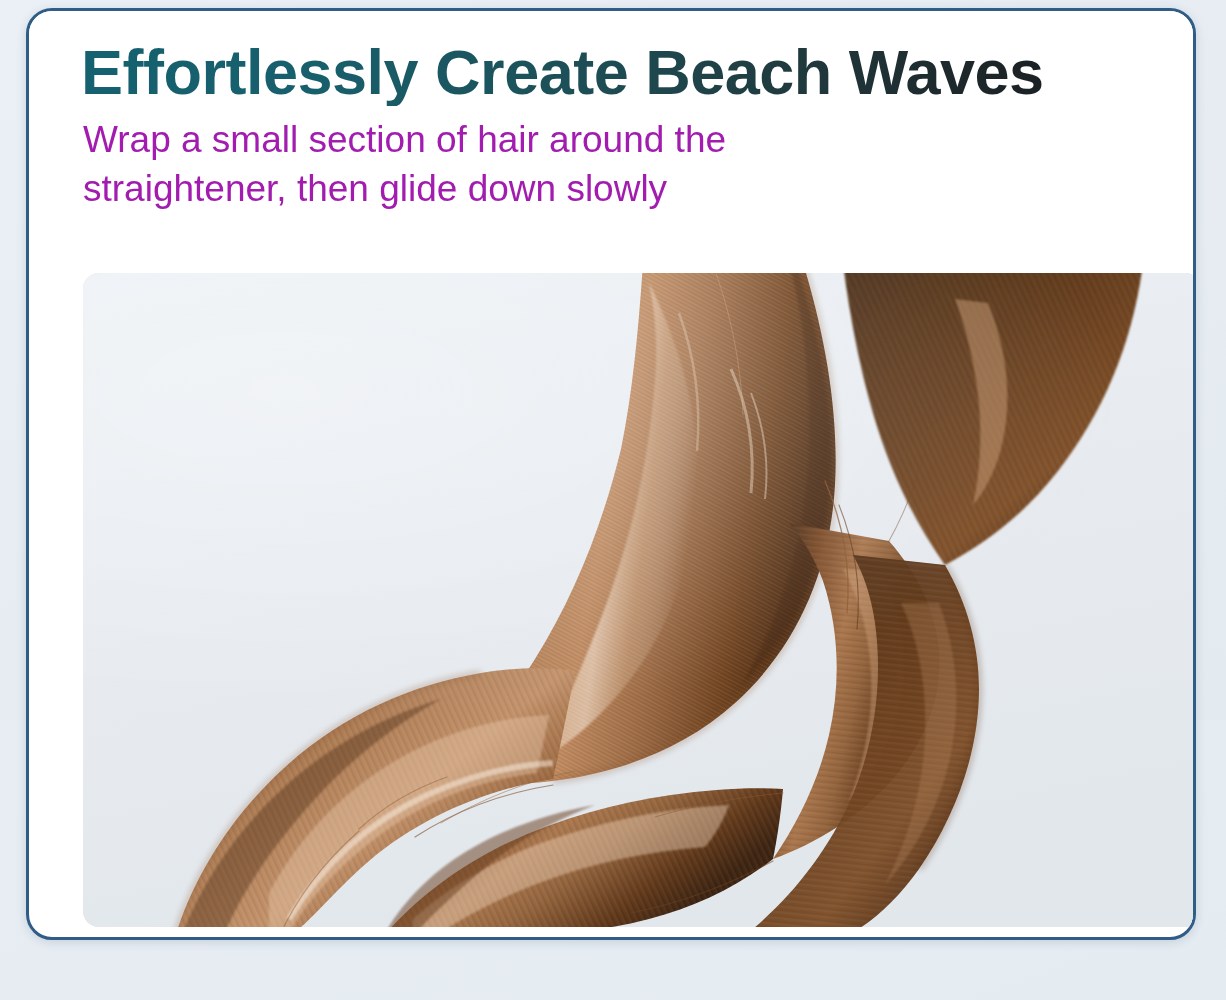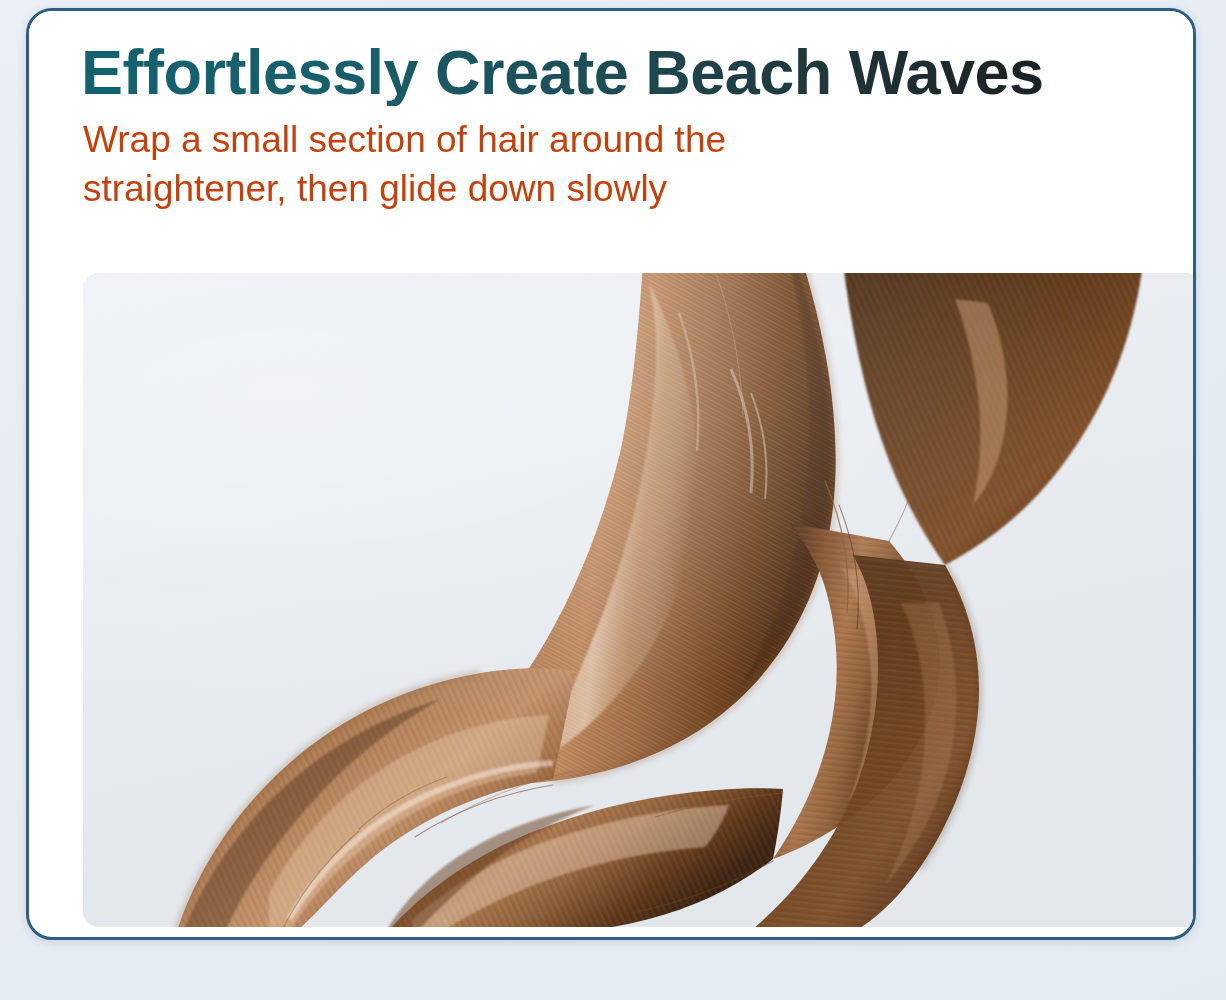--- a/index.html
+++ b/index.html
@@ -71,21 +71,21 @@
     -webkit-background-clip: text;
     background-clip: text;
     color: transparent;
     -webkit-text-fill-color: transparent;
   }
   .subtitle {
     margin: 9px 0 0 2px;
     font-size: 37px;
     font-weight: normal;
     line-height: 1.33;
-    color: #c2410c;
+    color: #a21caf;
     max-width: 830px;
   }
 
   
   .image-panel {
     position: absolute;
     left: 54px;
     top: 262px;
     width: 1118px;
     height: 654px;

